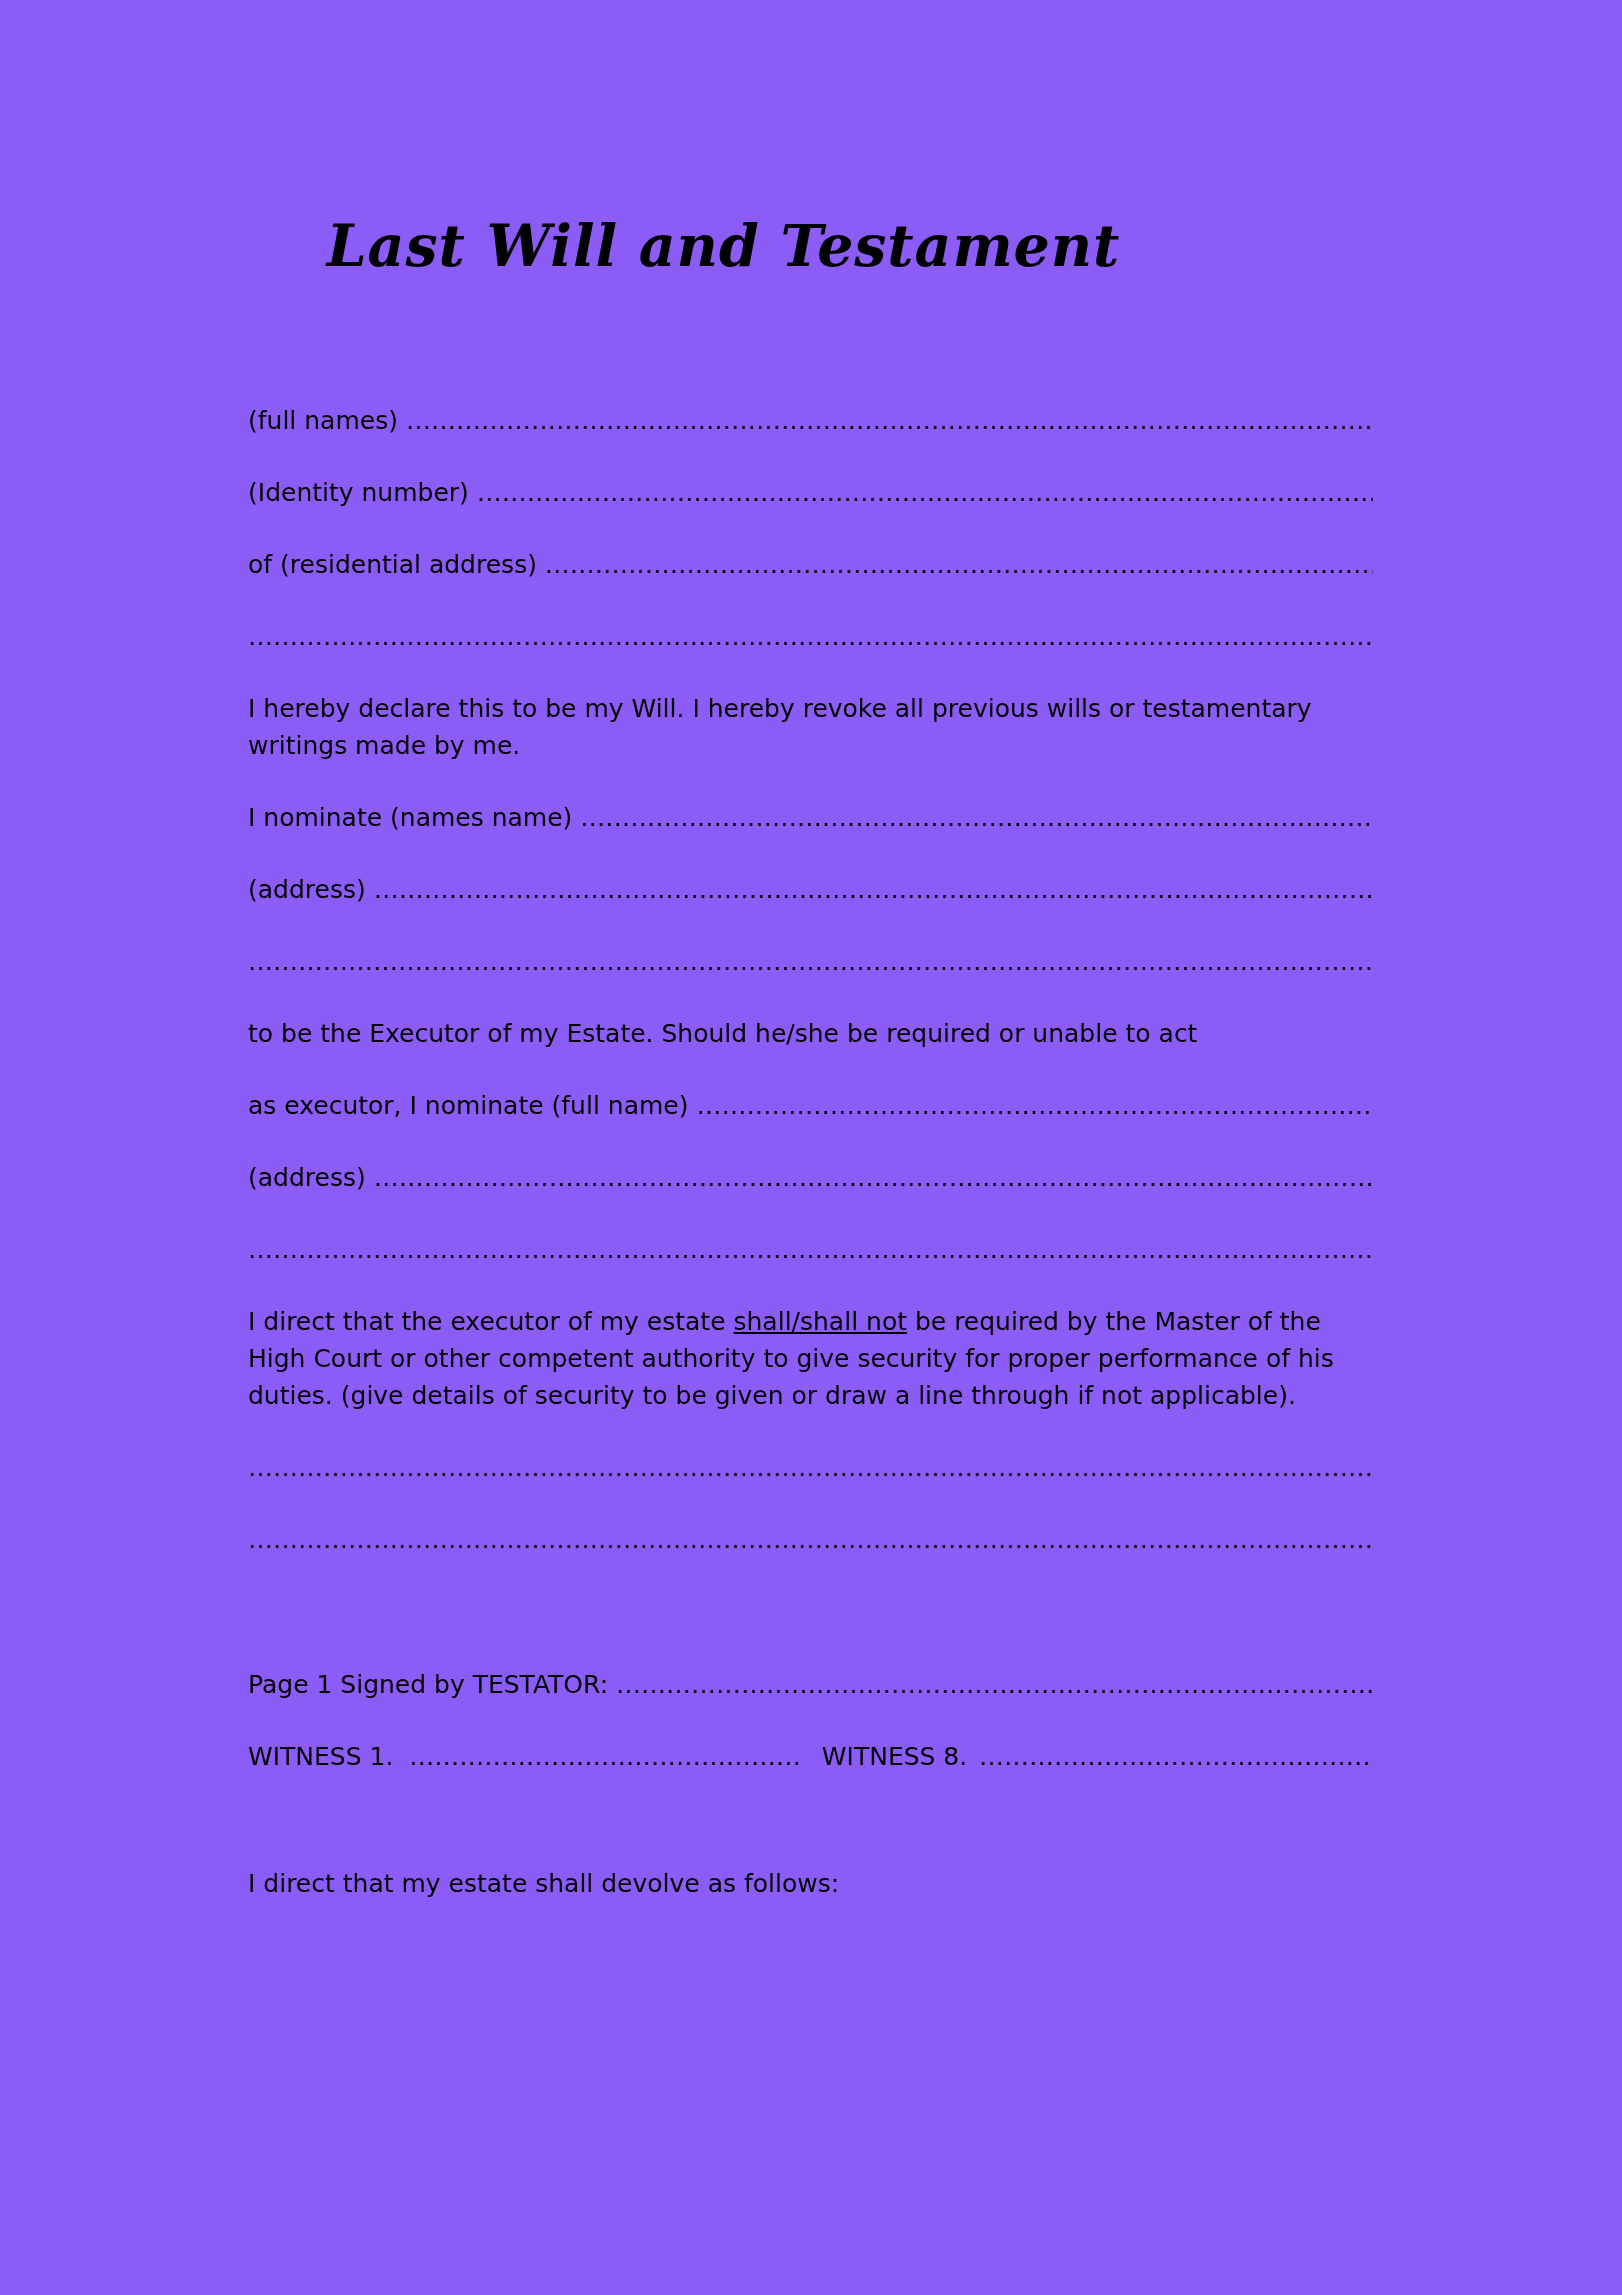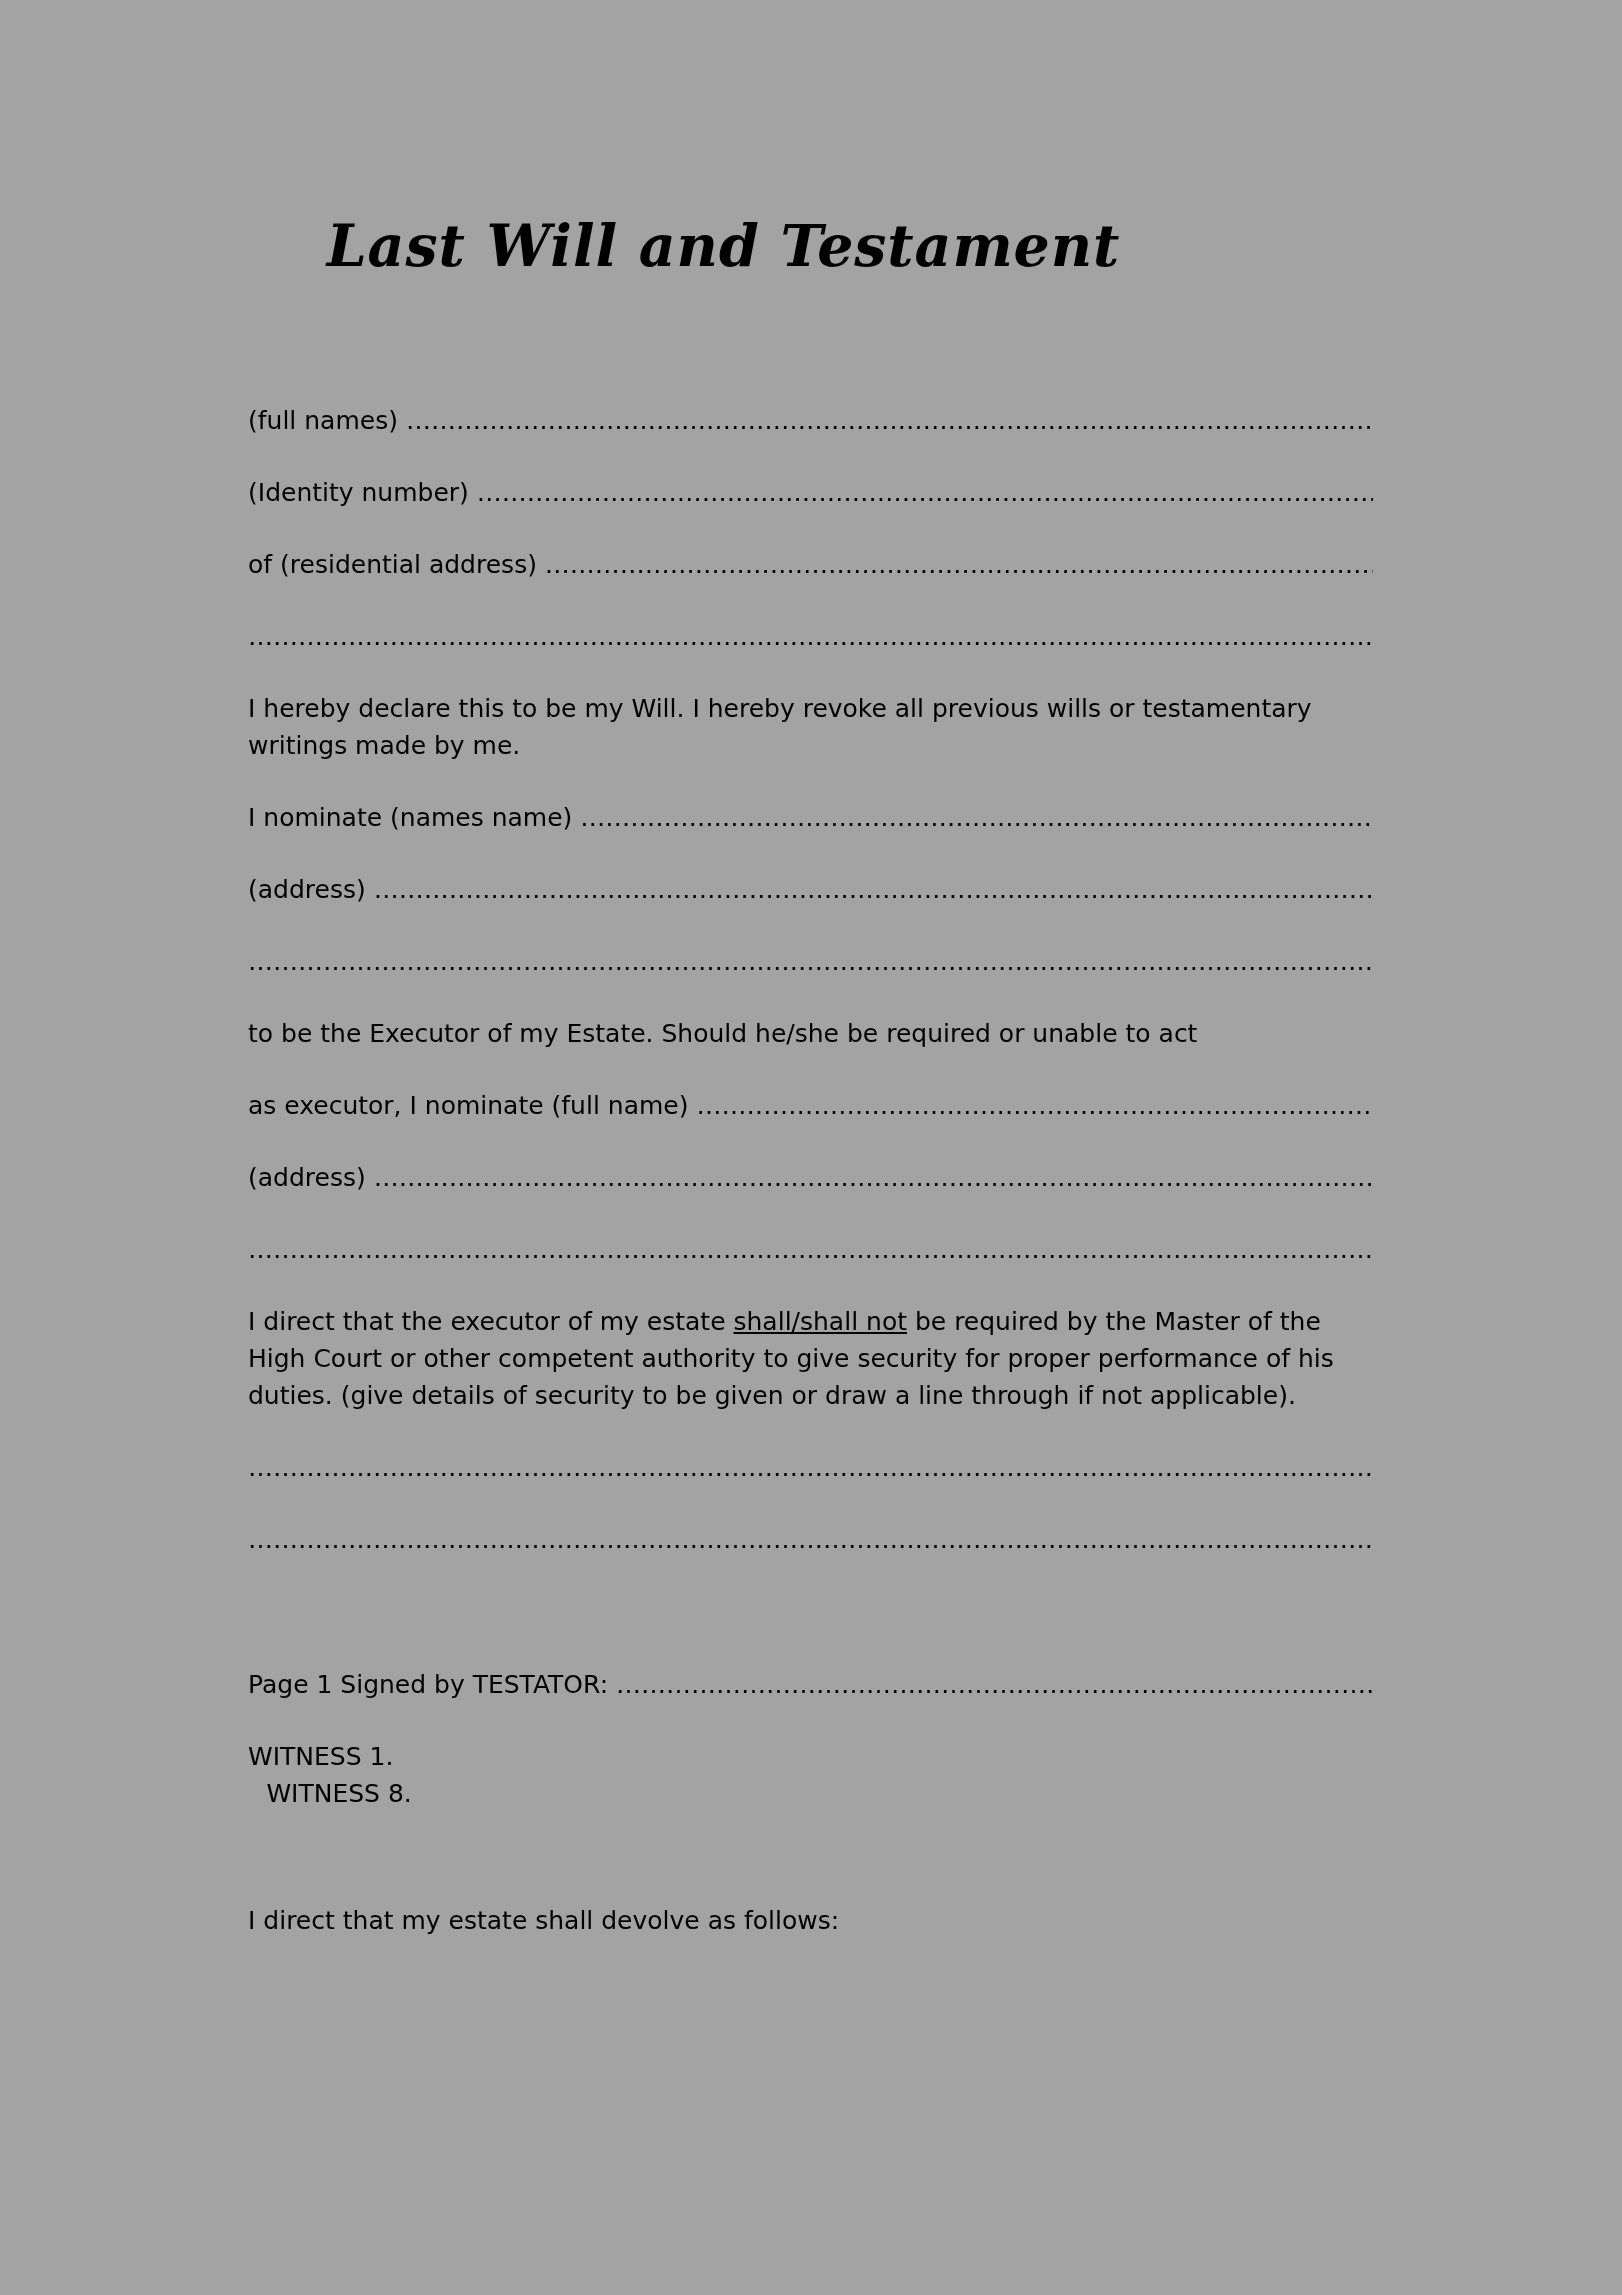--- a/index.html
+++ b/index.html
@@ -1,21 +1,21 @@
 <!DOCTYPE html>
 <html style="font-size:14.7px"><head>
 <meta charset="utf-8">
 <style>
   html, body { margin: 0; padding: 0; background: #ffffff; }
   .page {
     position: relative;
     width: 1623px;
     height: 2296px;
     margin: 0 auto;
-    background: #a3a3a3;
+    background: #8b5cf6;
     color: #000000;
     font-family: "DejaVu Sans", sans-serif;
     font-size: 25px;
     line-height: 37px;
     box-sizing: border-box;
     padding: 208px 250px 0 248px;
     overflow: hidden;
   }
   .title {
     font-family: "DejaVu Serif", serif;
@@ -30,21 +30,21 @@
   .line, .para {
     margin: 0 0 35px 0;
   }
   .fill {
     margin: 0 0 35px 0;
     white-space: nowrap;
     overflow: hidden;
   }
   .fill .lbl { white-space: pre; }
   .fill .dots { white-space: pre; }
-  .witness { display: flex; flex-direction: column; }
+  .witness { display: flex; }
   .witness .dots { flex: 1 1 0; overflow: hidden; white-space: pre; }
   .witness .w2 { margin-left: 18.4px; margin-right: 3.7px; }
   .u { text-decoration: underline; }
   .gap-top-xl { margin-top: 108px; }
   .gap-top-lg { margin-top: 90px; }
 </style>
 </head>
 <body>
 
 <div class="page">

